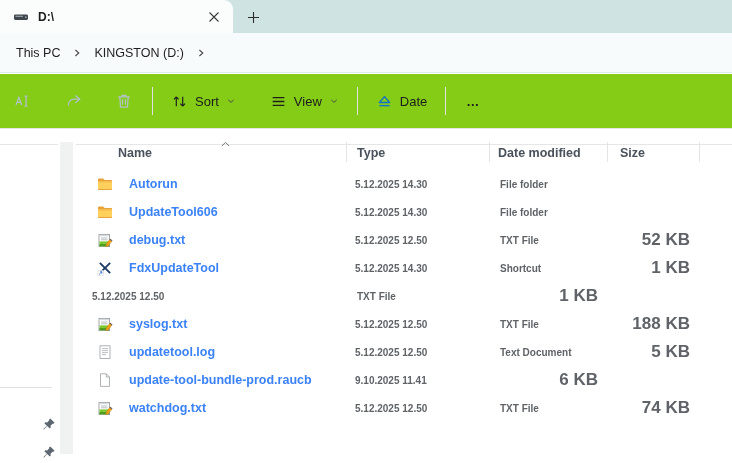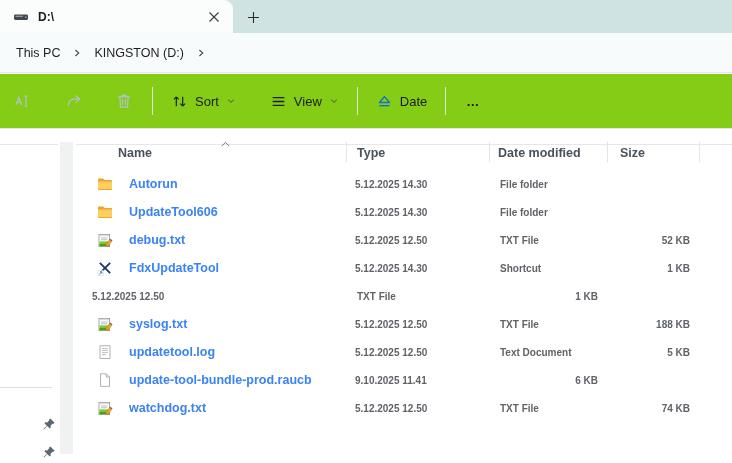--- a/index.html
+++ b/index.html
@@ -51,21 +51,21 @@
   .hcell.c-size { padding-left:12px; }
   .hdiv { position:absolute; top:3px; width:1px; height:20px; background:#e4e4e4; }
   #sort-caret { position:absolute; left:136px; top:-5px; }
 
   #rows { margin-top:4px; }
   .row { height:28px; display:grid; grid-template-columns:263px 143px 118px 92px 32px; align-items:center; cursor:default; }
   .cell-name { display:flex; align-items:center; gap:16px; padding-left:13px; font-size:12.5px; color:#3b82f6; white-space:nowrap; }
   .file-icon { width:16px; height:16px; flex:0 0 16px; display:flex; }
   .cell-date, .cell-type { font-size:10px; color:#5f6368; padding-left:8px; white-space:nowrap; }
   .cell-type { padding-left:10px; }
-  .cell-size { font-size:10px; color:#5f6368; text-align:right; padding-right:10px; white-space:nowrap; }
+  .cell-size { font-size:17px; color:#5f6368; text-align:right; padding-right:10px; white-space:nowrap; }
 </style>
 </head>
 <body>
 
 <div id="window">
 
   <div id="tabbar">
     <div id="tab-active">
       <span class="file-icon">
         <svg width="16" height="16" viewBox="0 0 16 16">

